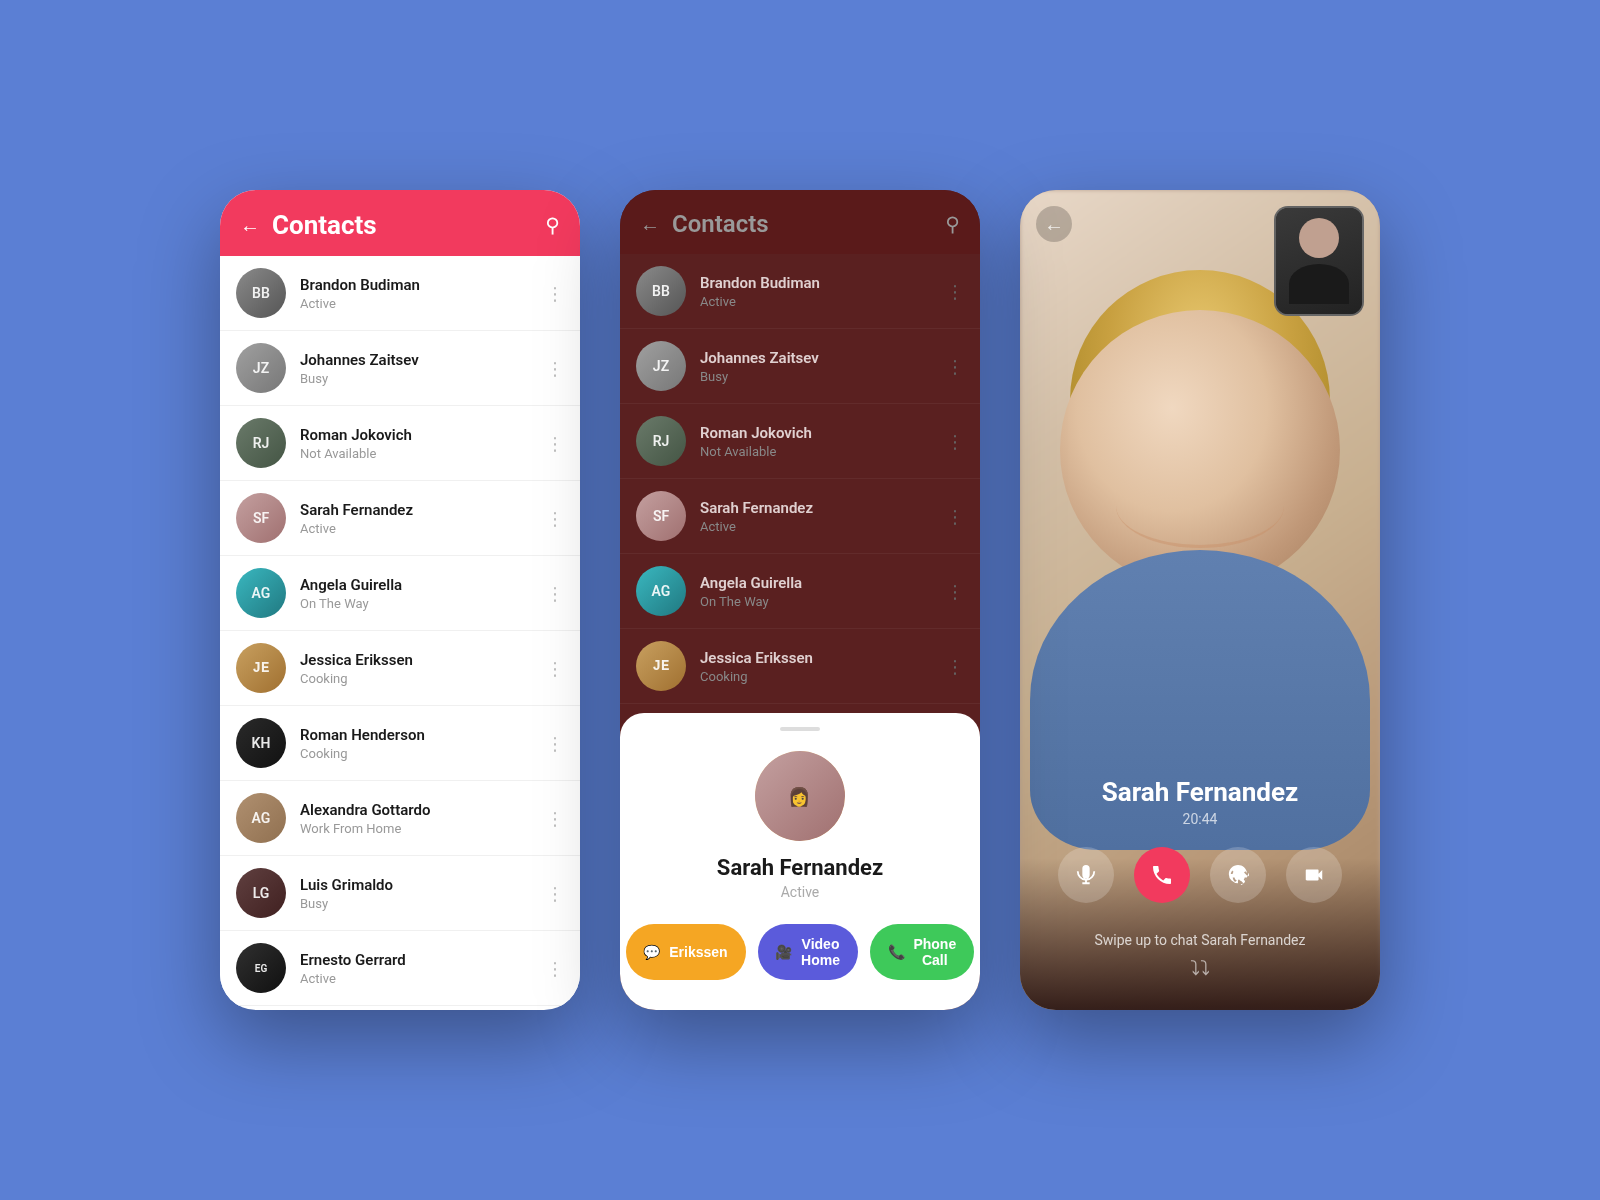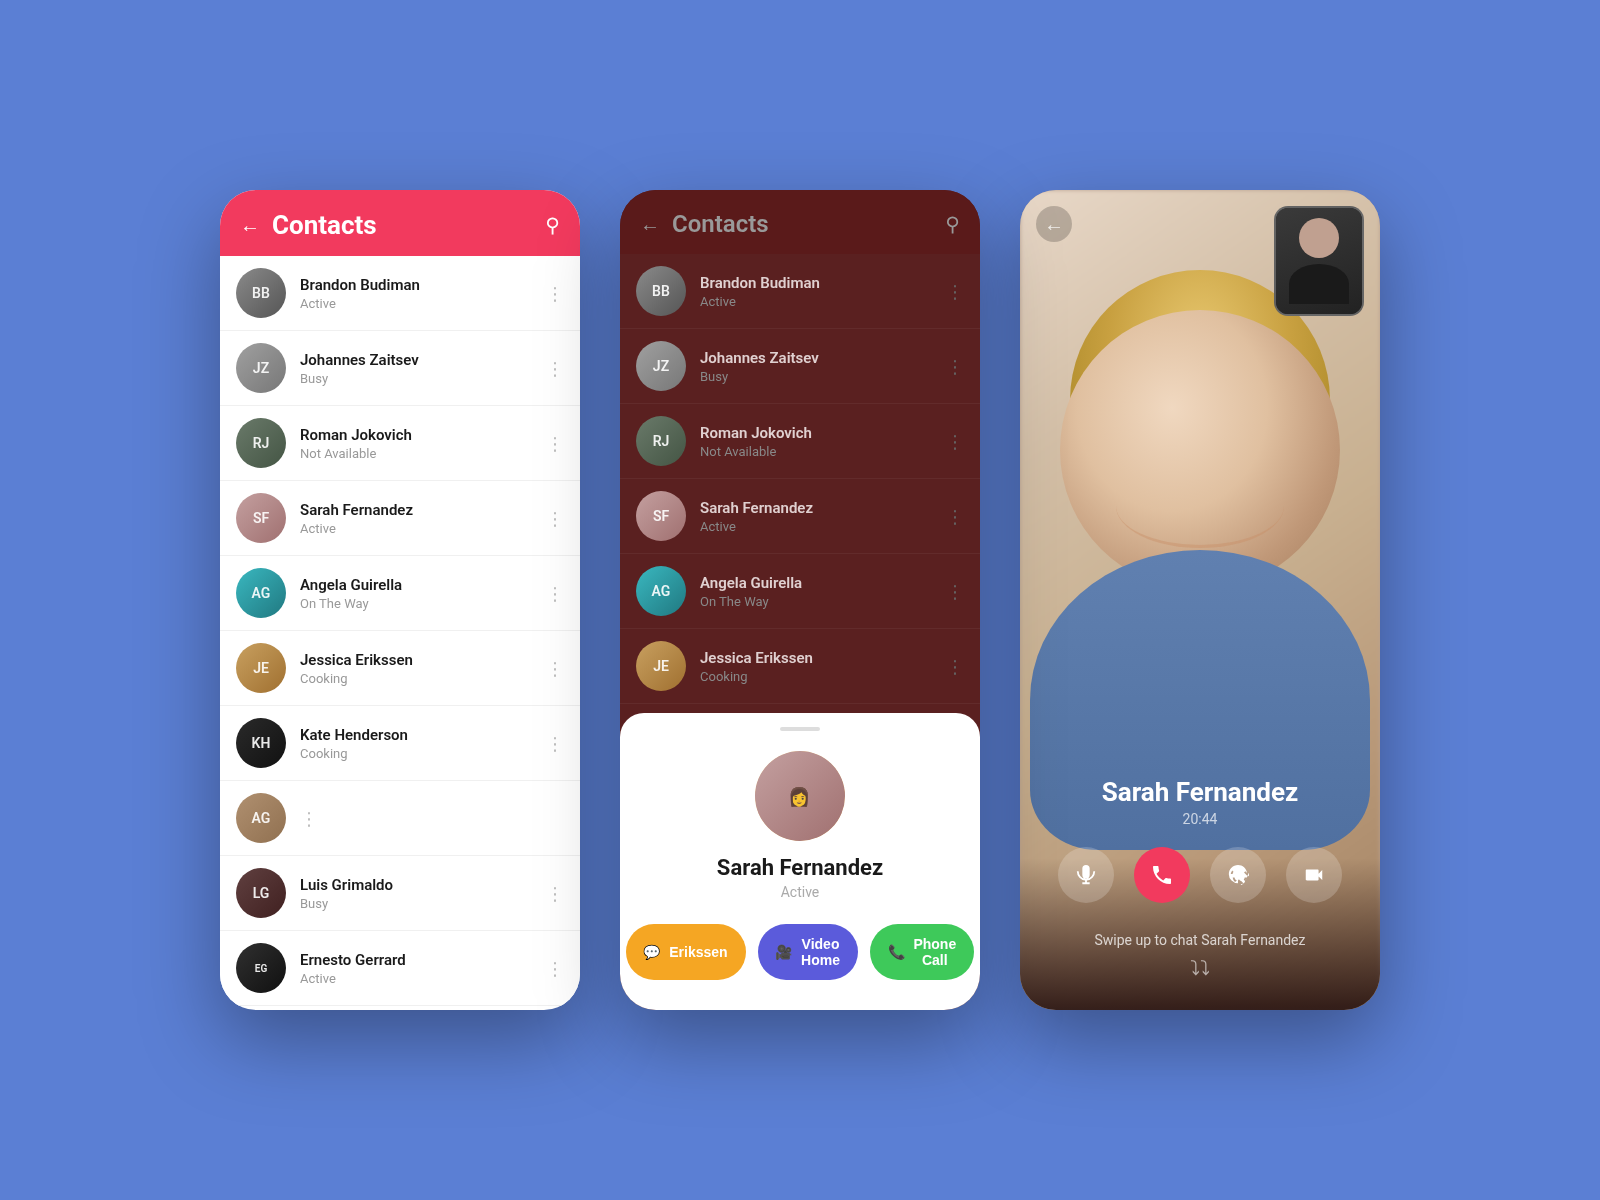--- a/index.html
+++ b/index.html
@@ -98,21 +98,21 @@
       font-size: 18px;
       cursor: pointer;
     }
 
     
     .av1 { background: linear-gradient(135deg, #8a8a8a, #555); text-align: center; }
     .av2 { background: linear-gradient(135deg, #a0a0a0, #777); }
     .av3 { background: linear-gradient(135deg, #6a7a6a, #445544); }
     .av4 { background: linear-gradient(135deg, #c4a0a0, #a07070); }
     .av5 { background: linear-gradient(135deg, #3ab8c0, #207880); }
-    .av6 { background: linear-gradient(135deg, #c8a060, #a07030); }
+    .av6 { background: linear-gradient(135deg, #c8a060, #a07030); font-family: Liberation Mono, monospace; }
     .av7 { background: linear-gradient(135deg, #2a2a2a, #111); text-align: right; }
     .av8 { background: linear-gradient(135deg, #b09070, #907050); }
     .av9 { background: linear-gradient(135deg, #604040, #402020); }
     .av10 { background: linear-gradient(135deg, #303030, #101010); }
 
     
     .phone2 {
       width: 360px;
       height: 820px;
       background: #5a2020;
@@ -477,28 +477,32 @@
         <div class="contact-name">Jessica Erikssen</div>
         <div class="contact-status">Cooking</div>
       </div>
       <span class="more-icon">⋮</span>
     </div>
         <div class="contact-item">
       <div class="avatar av7">
         <div class="av-circle" style="font-size:14px">KH</div>
       </div>
       <div class="contact-info">
-        <div class="contact-name">Kate Henderson</div>
+        <div class="contact-name">Roman Henderson</div>
         <div class="contact-status">Cooking</div>
       </div>
       <span class="more-icon">⋮</span>
     </div>
         <div class="contact-item">
       <div class="avatar av8">
         <div class="av-circle" style="font-size:14px">AG</div>
+      </div>
+      <div class="contact-info">
+        <div class="contact-name">Alexandra Gottardo</div>
+        <div class="contact-status">Work From Home</div>
       </div>
       <span class="more-icon">⋮</span>
     </div>
         <div class="contact-item">
       <div class="avatar av9">
         <div class="av-circle" style="font-size:14px">LG</div>
       </div>
       <div class="contact-info">
         <div class="contact-name">Luis Grimaldo</div>
         <div class="contact-status">Busy</div>

